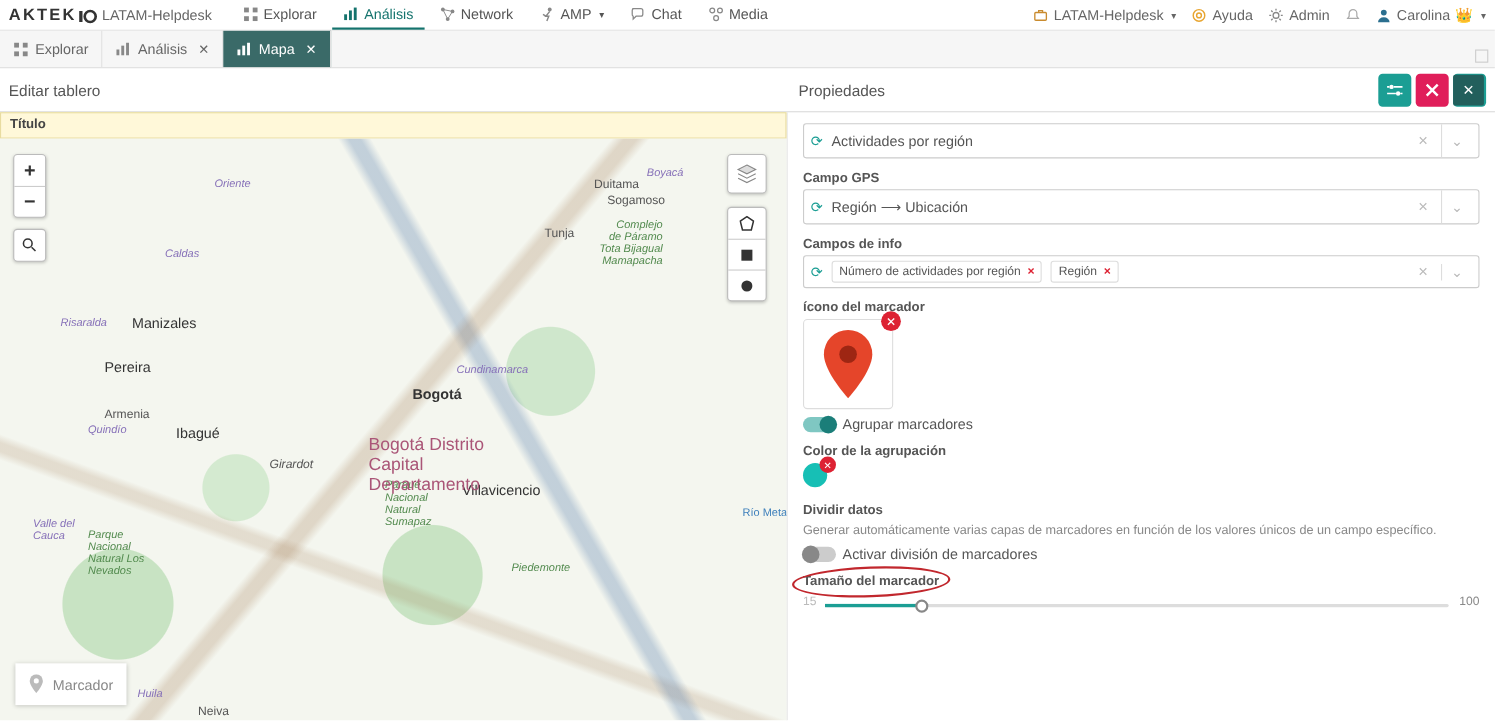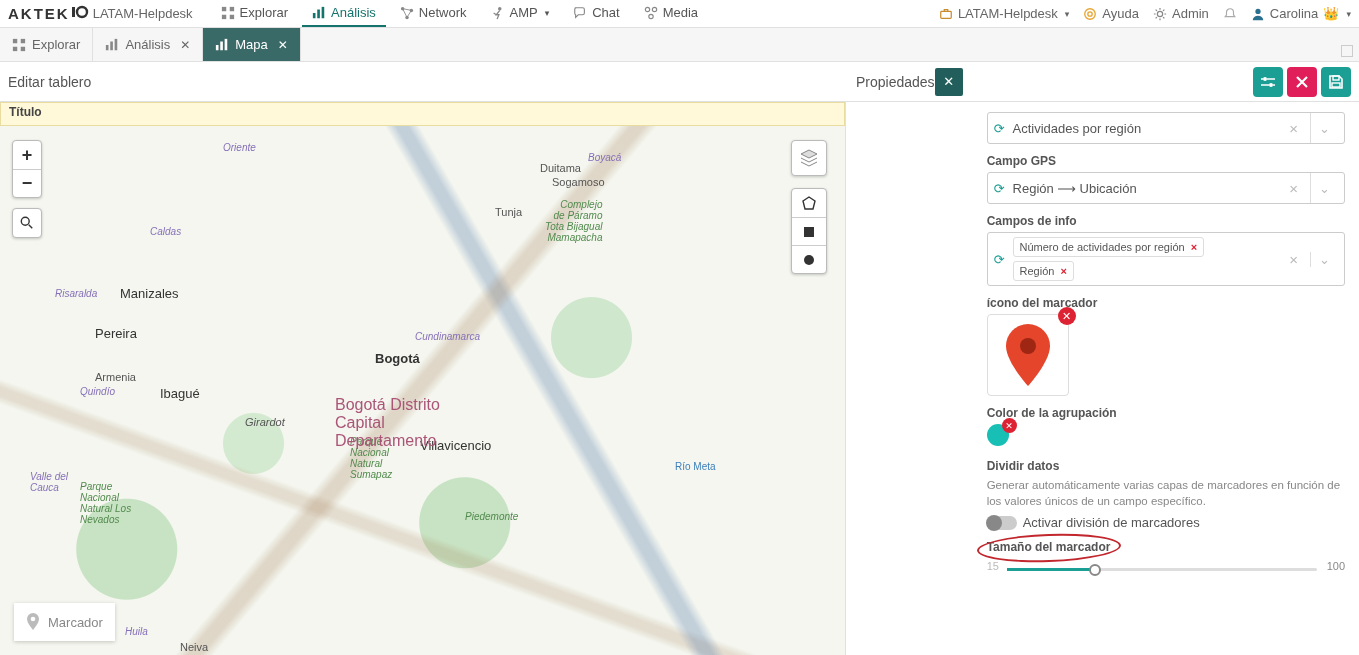--- a/index.html
+++ b/index.html
@@ -1,20 +1,20 @@
 <!DOCTYPE html>
 <html><head>
 <meta charset="utf-8">
 <style>
   * { box-sizing: border-box; margin: 0; padding: 0; font-family: Arial, Helvetica, sans-serif; }
   body { width: 1359px; height: 655px; overflow: hidden; font-size: 13px; color: #555; background: #fff; }
 
   
   .topbar { height: 28px; display: flex; align-items: center; border-bottom: 1px solid #e0e0e0; padding: 0 8px; }
-  .logo { font-weight: 700; letter-spacing: 2px; font-size: 15px; color: #333; display:flex; align-items:flex-start; gap:1px;}
+  .logo { font-weight: 700; letter-spacing: 2px; font-size: 15px; color: #333; display:flex; align-items:flex-end; gap:1px;}
   .logo .iogly { font-weight:700; display:inline-flex; align-items:center; }
   .workspace { margin-left: 4px; color: #666; font-size: 13px; }
   .nav { display: flex; margin-left: 18px; gap: 4px; align-items: stretch; height:100%; }
   .nav-item { display: flex; align-items: center; gap: 5px; padding: 0 10px; color: #555; cursor: pointer; height:100%; border-bottom:2px solid transparent;}
   .nav-item.active { color: #14736d; border-bottom:2px solid #14736d; font-weight:500;}
   .nav-item svg { width: 14px; height: 14px; }
   .caret-small { font-size:9px; margin-left:2px;}
   .spacer { flex: 1; }
   .right-nav { display: flex; align-items: center; gap: 14px; }
   .rn-item { display: flex; align-items: center; gap: 5px; color: #666; cursor: pointer; }
@@ -31,22 +31,22 @@
   .sechdr { height: 40px; display: flex; align-items: center; padding: 0 8px; border-bottom: 1px solid #e0e0e0;}
   .sechdr .title { font-size: 14px; color: #555; font-weight:500;}
   .sechdr .actions { margin-left: auto; display: flex; gap: 4px; }
   .btn-sq { width: 30px; height: 30px; border-radius: 4px; display: flex; align-items: center; justify-content: center; color: #fff; cursor: pointer; }
   .b-teal { background: #1b9e94; }
   .b-red { background: #e01e5a; }
   .b-green { background: #1b9e94; }
 
   
   .main { display: flex; height: calc(655px - 28px - 34px - 40px); }
-  .left-col { width: 845px; position:relative; }
-  .right-col { flex: 1; border-left: 1px solid #e0e0e0; display:flex; }
+  .left-col { width: 715px; position:relative; }
+  .right-col { flex: 1; border-left: 1px solid #e0e0e0; display:flex; flex-direction:column;}
 
   
   .titlebar { background: #fff8d9; border: 1px solid #e8dca0; height: 24px; padding: 2px 8px; font-size: 12px; font-weight:700; color:#444;}
   .mapwrap { position: relative; width: 100%; height: calc(100% - 24px); background:
       radial-gradient(circle at 30% 60%, #d4ead0 0 30px, transparent 31px),
       radial-gradient(circle at 70% 40%, #cfe7cc 0 40px, transparent 41px),
       radial-gradient(circle at 15% 80%, #c8e3c3 0 50px, transparent 51px),
       radial-gradient(circle at 55% 75%, #c8e3c3 0 45px, transparent 46px),
       linear-gradient(#f4f6ef,#f4f6ef);
       overflow:hidden;
@@ -330,21 +330,21 @@
       <div class="map-label big" style="top:312px; left:420px;">Villavicencio</div>
       <div class="map-label" style="top:515px; left:180px;">Neiva</div>
       <div class="map-label" style="top:80px; left:495px;">Tunja</div>
       <div class="map-label" style="top:290px; left:245px;font-style:italic;">Girardot</div>
       <div class="map-label" style="top:36px; left:540px;">Duitama</div>
       <div class="map-label" style="top:50px; left:552px;">Sogamoso</div>
       <div class="map-label purple" style="top:26px; left:588px;">Boyacá</div>
       <div class="map-label purple" style="top:205px; left:415px;">Cundinamarca</div>
       <div class="map-label purple" style="top:162px; left:55px;">Risaralda</div>
       <div class="map-label purple" style="top:260px; left:80px;">Quindío</div>
-      <div class="map-label purple" style="top:16px; left:195px;margin-left:28px;">Oriente</div>
+      <div class="map-label purple" style="top:36px; left:195px;">Oriente</div>
       <div class="map-label purple" style="top:500px; left:125px;">Huila</div>
       <div class="map-label purple" style="top:100px; left:150px;">Caldas</div>
       <div class="map-label purple" style="top:345px; left:30px; white-space:pre;">Valle del
 Cauca</div>
       <div class="map-label blue" style="top:335px; left:675px;">Río Meta</div>
       <div class="map-label green" style="top:385px; left:465px;">Piedemonte</div>
       <div class="map-label green" style="top:355px; left:80px; white-space:pre;">Parque
 Nacional
 Natural Los
 Nevados</div>
@@ -420,20 +420,24 @@
 
       <div class="field">
         <div class="field-label">ícono del marcador</div>
         <div class="icon-preview">
           <svg width="48" height="62" viewBox="0 0 48 62">
               <path d="M24 0 a22 22 0 0 1 22 22 c0 16 -22 40 -22 40 s-22 -24 -22 -40 a22 22 0 0 1 22 -22 z" fill="#e5452a"></path>
               <circle cx="24" cy="22" r="8" fill="#9e2613"></circle>
             </svg>
           <div class="remove">✕</div>
         </div>
+        <div class="toggle-row">
+          <span class="toggle on"></span>
+          <span>Agrupar marcadores</span>
+        </div>
       </div>
 
       <div class="field">
         <div class="field-label">Color de la agrupación</div>
         <span class="color-dot">
           <span class="remove">✕</span>
         </span>
       </div>
 
       <div class="field">

